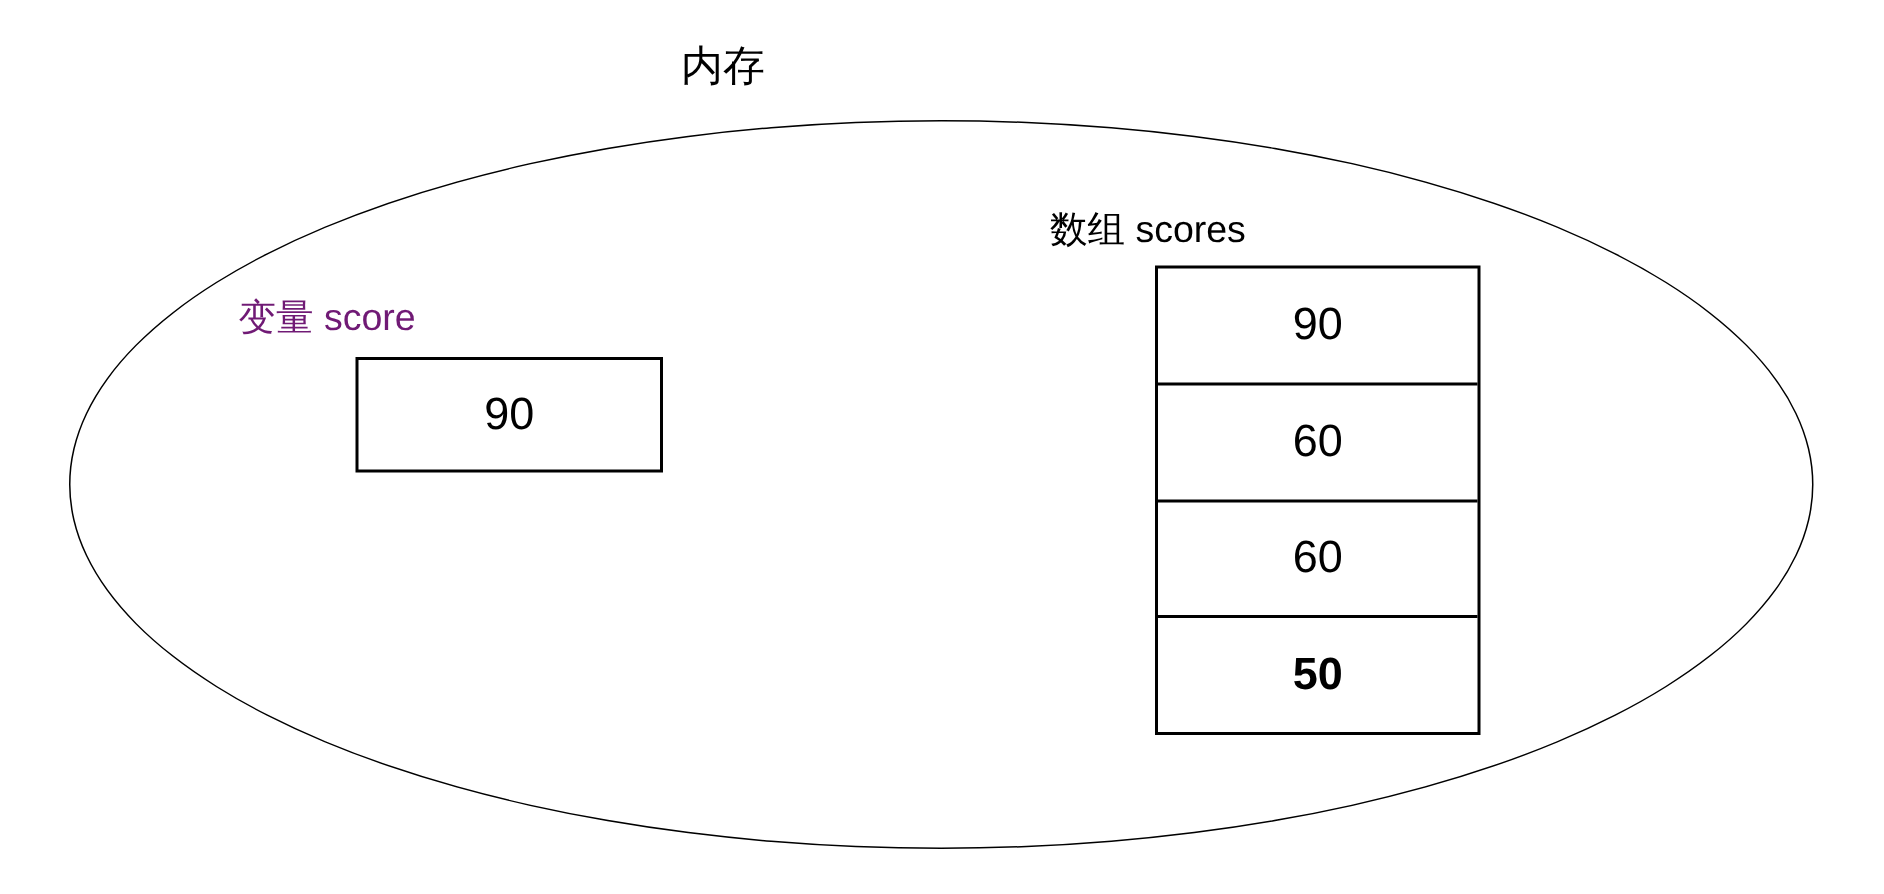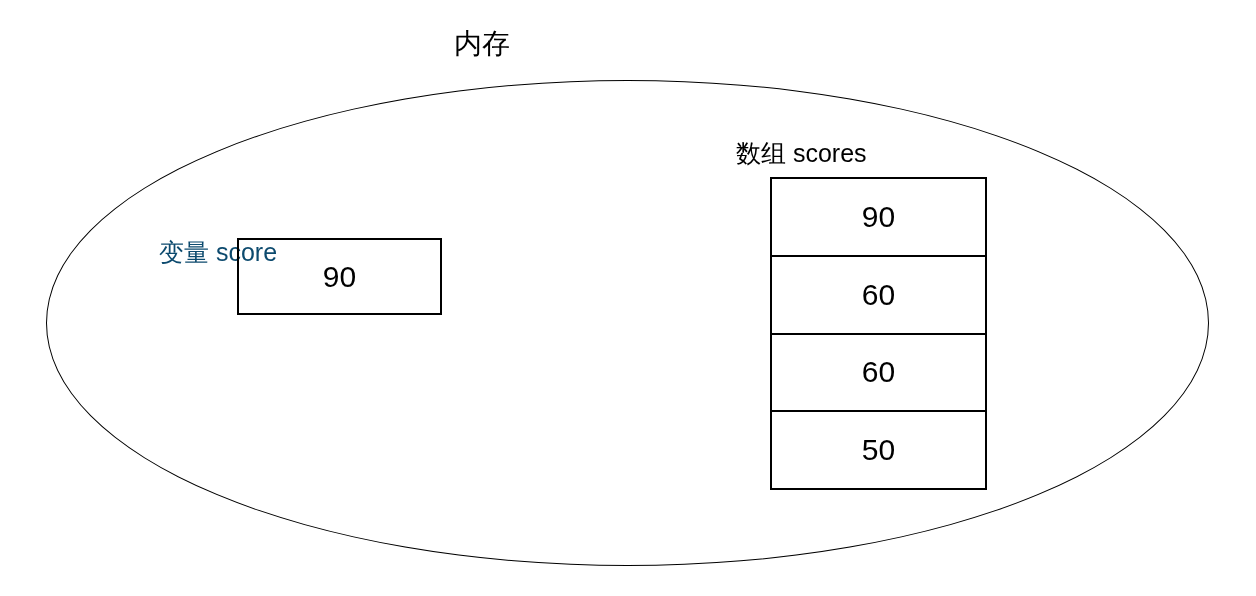--- a/index.html
+++ b/index.html
@@ -35,23 +35,22 @@
     line-height: 1.15;
     color: #000000;
     white-space: nowrap;
   }
   .variable-label {
     position: absolute;
     left: 159px;
     top: 198px;
     font-size: 25px;
     line-height: 1.15;
-    color: #0c4a6e;
+    color: #701a75;
     white-space: nowrap;
-    margin-top: 40px;
   }
   .variable-box {
     position: absolute;
     left: 237px;
     top: 238px;
     width: 205px;
     height: 77px;
     border: 2px solid #000000;
     box-sizing: border-box;
     display: flex;
@@ -59,21 +58,20 @@
     justify-content: center;
   }
   .array-label {
     position: absolute;
     left: 700px;
     top: 139px;
     font-size: 25px;
     line-height: 1.15;
     color: #000000;
     white-space: nowrap;
-    margin-left: 36px;
   }
   .array-box {
     position: absolute;
     left: 770px;
     top: 177px;
     width: 217px;
     height: 313px;
     border: 2px solid #000000;
     box-sizing: border-box;
     display: flex;
@@ -82,20 +80,21 @@
   .array-cell {
     flex: 1 1 0;
     display: flex;
     align-items: center;
     justify-content: center;
     border-bottom: 2px solid #000000;
     box-sizing: border-box;
   }
   .array-cell:last-child {
     border-bottom: none;
+    font-weight: bold;
   }
   .cell-value {
     font-size: 30px;
     line-height: 1;
     color: #000000;
     text-align: center;
   }
 </style>
 </head>
 <body>

